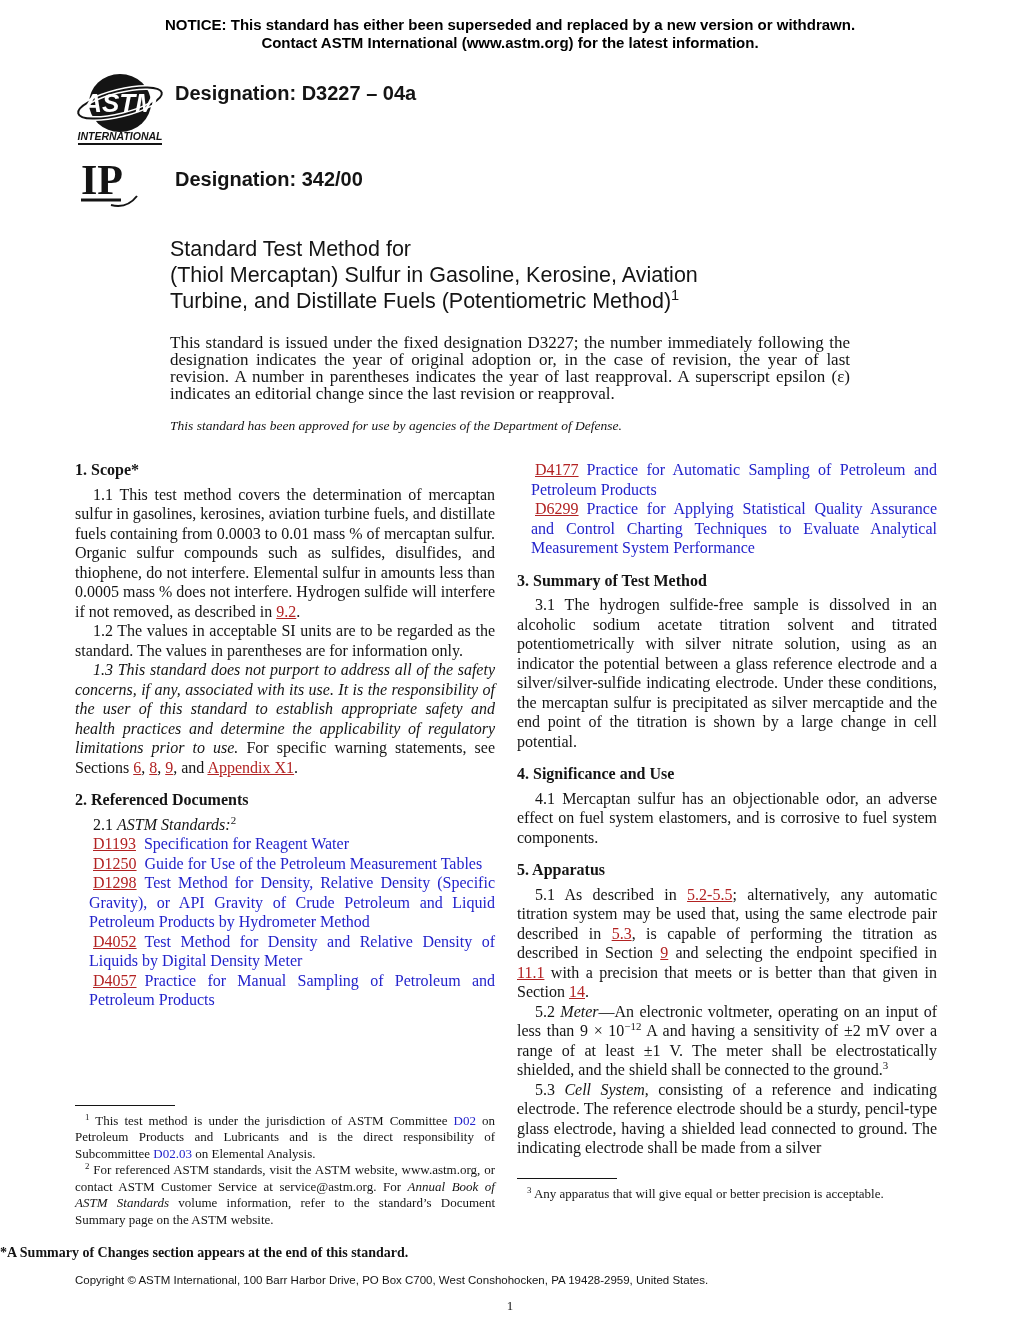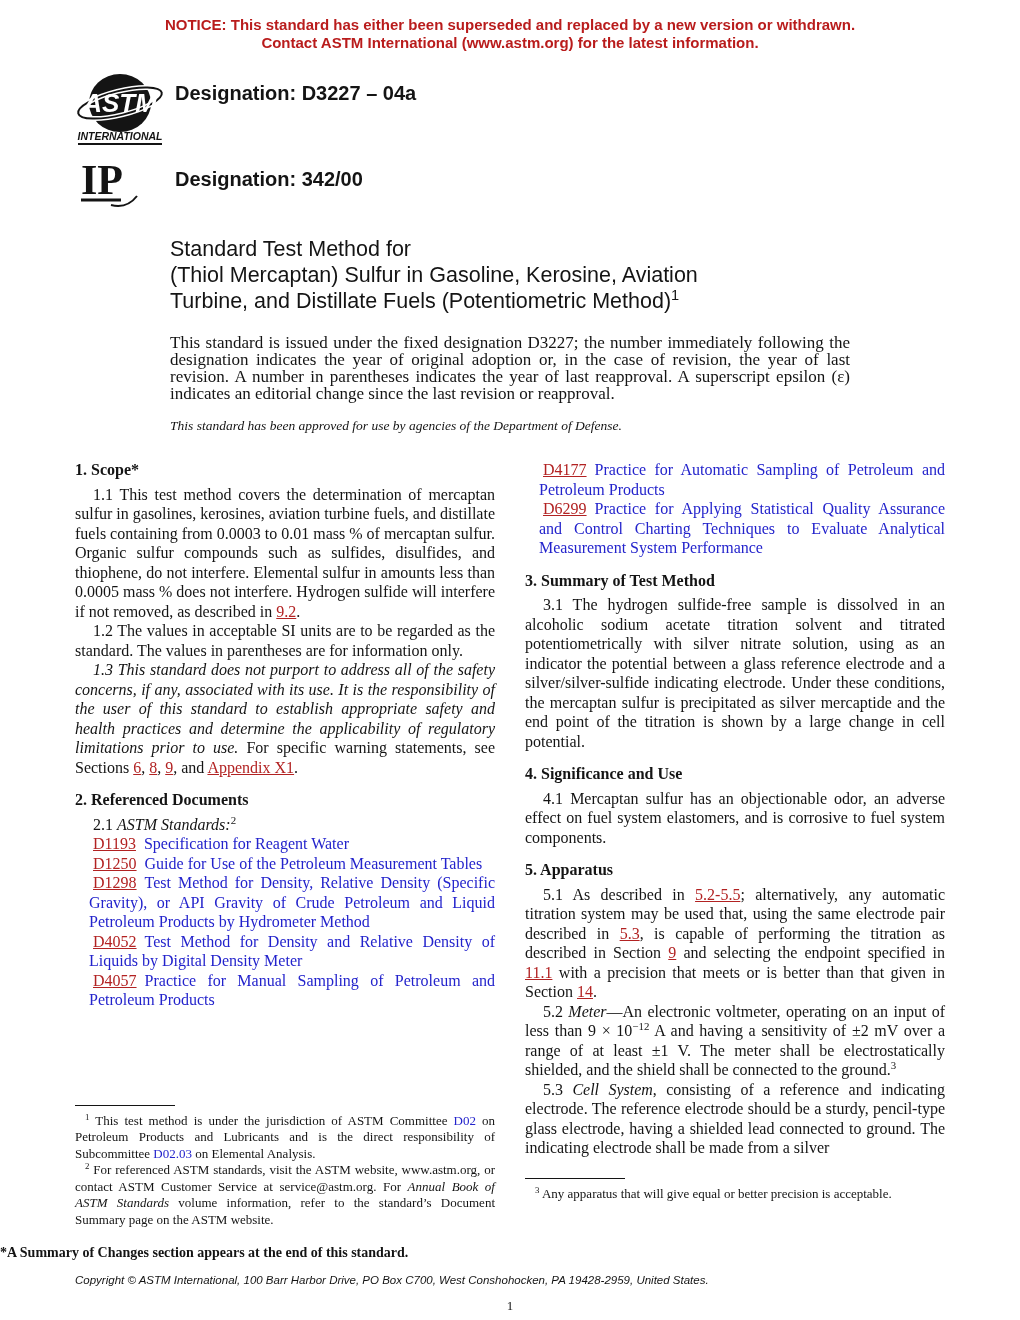--- a/index.html
+++ b/index.html
@@ -4,21 +4,21 @@
 <style>
   html,body { margin:0; padding:0; background:#ffffff; }
   .page {
     position:relative; width:1020px; height:1320px; margin:0 auto;
     background:#ffffff; color:#141414; overflow:hidden; box-sizing:border-box;
     font-family:"Liberation Serif", serif; padding-top:16px;
   }
   
   .notice {
     text-align:center; font-family:"Liberation Sans", sans-serif;
-    font-weight:bold; font-size:15px; line-height:18px; color:#b91c1c;
+    font-weight:bold; font-size:15px; line-height:18px; color:#000000;
   }
   
   .masthead { margin:20px 0 0 75px; }
   .mast-row { display:flex; align-items:flex-start; }
   .mast-row + .mast-row { margin-top:8px; }
   .logo-cell { width:100px; flex:0 0 100px; }
   .designation {
     font-family:"Liberation Sans", sans-serif; font-weight:bold;
     font-size:20px; margin-top:10px; color:#141414;
   }
@@ -28,21 +28,21 @@
     margin:24px 75px 0 170px;
     font-family:"Liberation Sans", sans-serif; font-weight:normal;
     font-size:21.5px; line-height:26px; color:#141414;
   }
   .intro {
     margin:20px 170px 16px 170px; font-size:17px; line-height:17px;
     text-align:justify;
   }
   .approved { margin:11px 170px 0 170px; font-size:13.5px; font-style:italic; }
   
-  .columns { display:flex; gap:30px; margin:26px 75px 0 75px; height:768px; }
+  .columns { display:flex; gap:22px; margin:26px 75px 0 75px; height:768px; }
   .col {
     width:420px; flex:0 0 420px; display:flex; flex-direction:column;
     font-size:16px; line-height:19.5px; text-align:justify;
   }
   h3.sec {
     font-size:16px; font-family:"Liberation Serif", serif;
     margin:13px 0 5px 0; font-weight:bold; text-align:left;
   }
   h3.sec.first { margin-top:0; }
   p.body { margin:0; text-indent:18px; }
@@ -58,21 +58,20 @@
   .fn-block.inline { margin-top:20px; }
   .fn-rule { width:100px; border-top:1.5px solid #141414; margin:0 0 7px 0; }
   p.fn { font-size:13px; line-height:16.5px; margin:0; text-indent:10px; text-align:justify; }
   
   .footer-note {
     text-align:left; font-weight:bold; font-size:14px; margin-top:17px;
   }
   .copyright {
     margin:13px 75px 12px 75px; font-family:"Liberation Sans", sans-serif;
     font-size:11.5px;
-    font-style:italic;
   }
   .pagenum { text-align:center; font-size:13px; margin-top:11px; }
 </style>
 </head>
 <body>
 
 <div class="page">
 
   <div class="notice">
     <div>NOTICE: This standard has either been superseded and replaced by a new version or withdrawn.</div>

